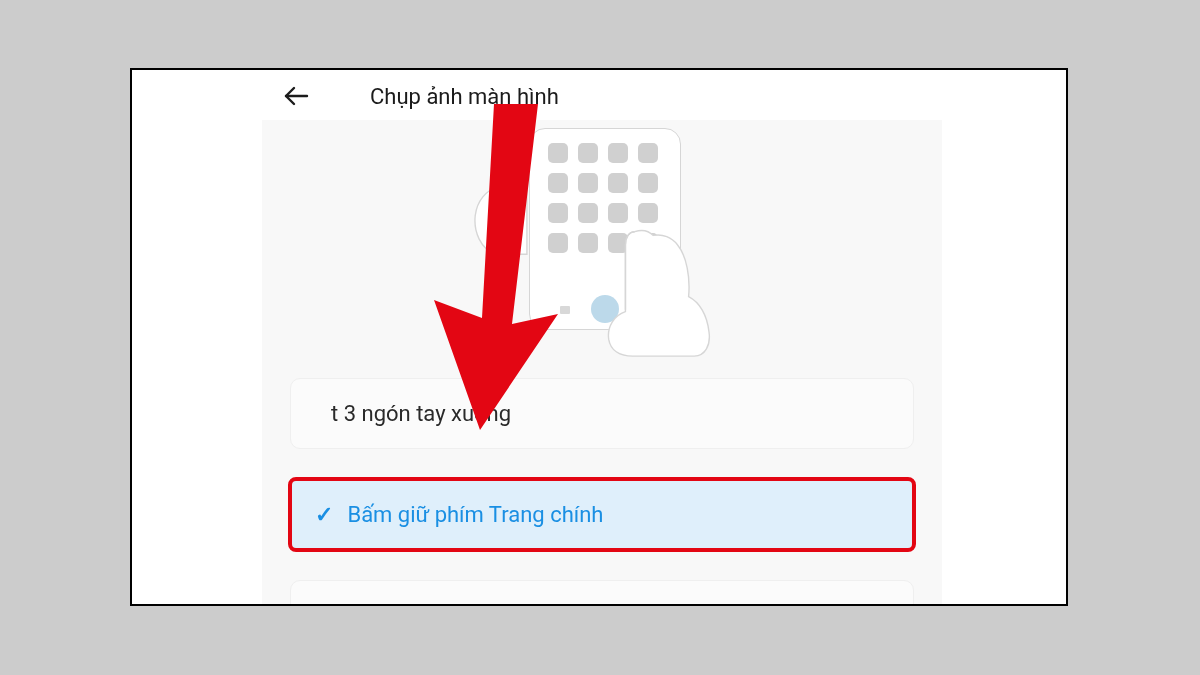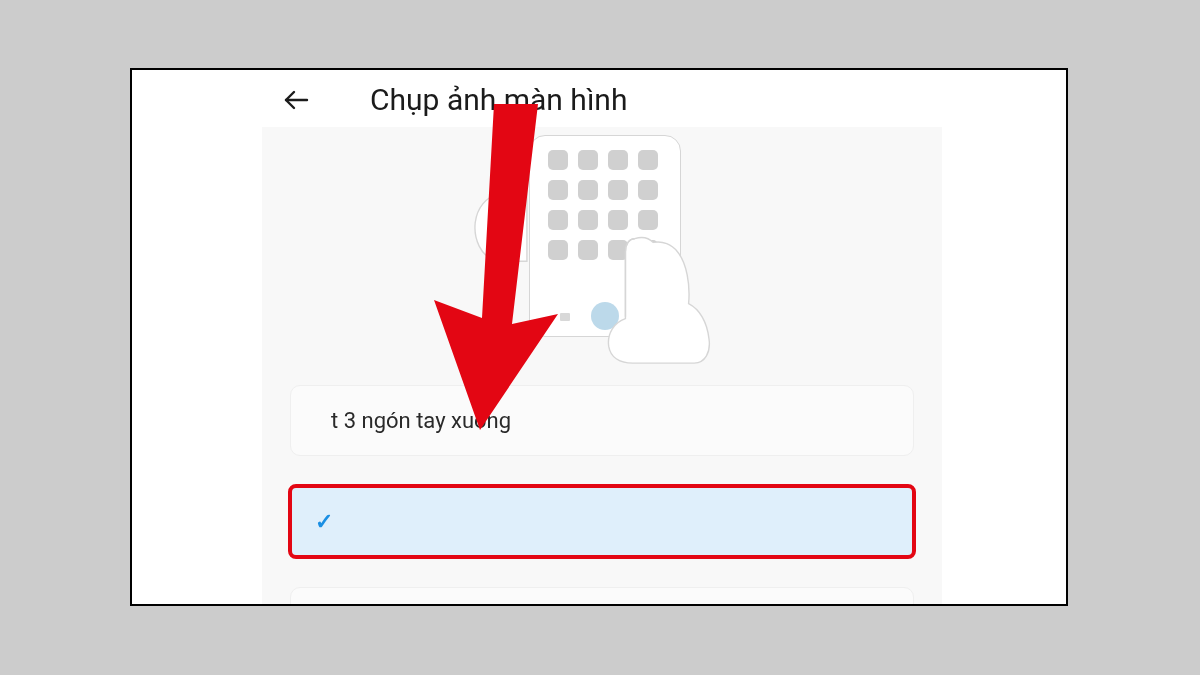--- a/index.html
+++ b/index.html
@@ -39,21 +39,21 @@
   }
   .back-arrow {
     width: 28px;
     height: 28px;
     display: flex;
     align-items: center;
     justify-content: center;
     cursor: pointer;
   }
   .page-title {
-    font-size: 30px;
+    font-size: 22px;
     color: #1b1b1b;
     font-weight: 450;
   }
 
   
   .illustration {
     position: relative;
     width: 250px;
     height: 230px;
     margin: 8px auto 20px auto;
@@ -213,20 +213,21 @@
         <path d="M36 4 C30 4 26 10 26 18 L26 88" fill="none" stroke="#d6d6d6" stroke-width="1.5"></path>
       </svg>
     </div>
 
     <div class="options">
       <div class="option">
         <span>t 3 ngón tay xuống</span>
       </div>
       <div class="option selected">
         <span class="check">✓</span>
+        <span>Bấm giữ phím Trang chính</span>
       </div>
       <div class="option last">
         <span>Bấm giữ phím Menu</span>
       </div>
     </div>
 
     <svg class="arrow-overlay" viewBox="0 0 260 340">
       <polygon fill="#e30613" points="112,10 156,10 130,230 176,220 98,336 52,206 100,224"></polygon>
     </svg>
 

